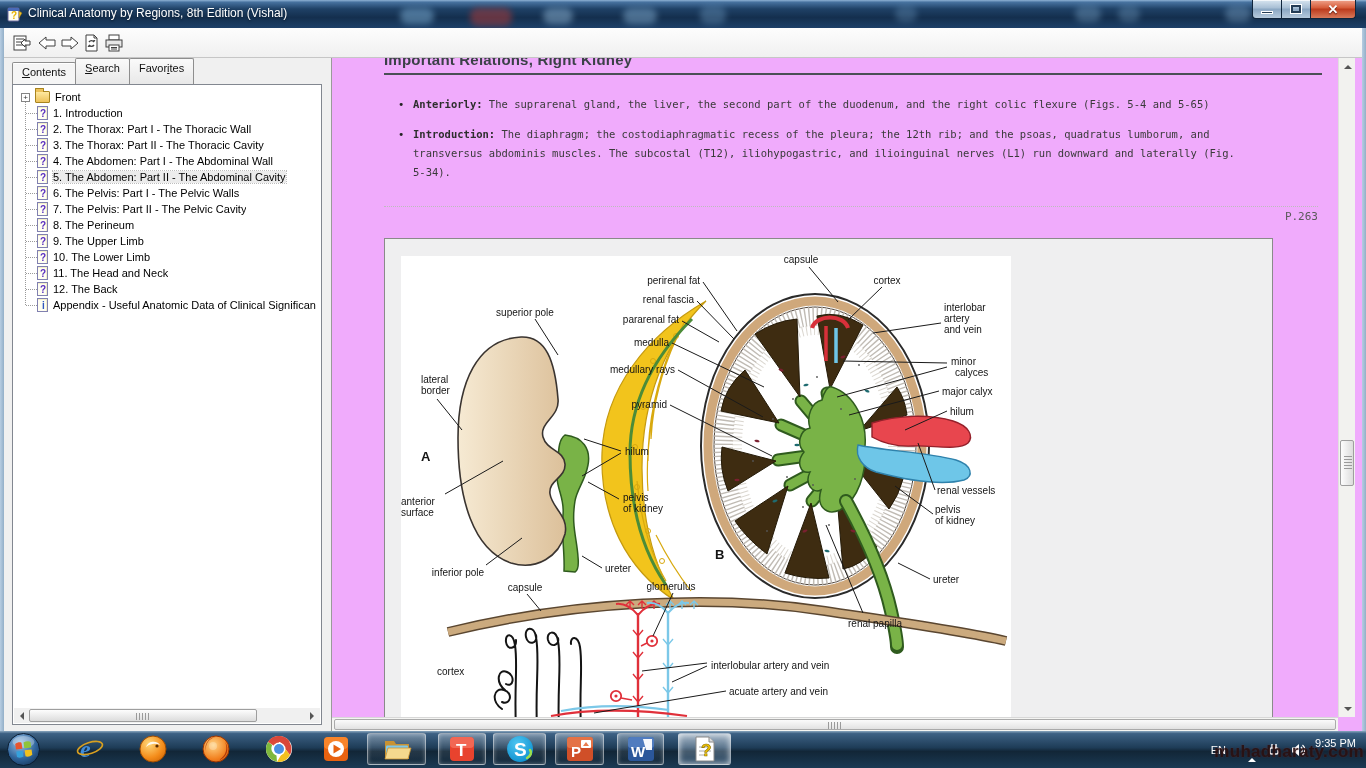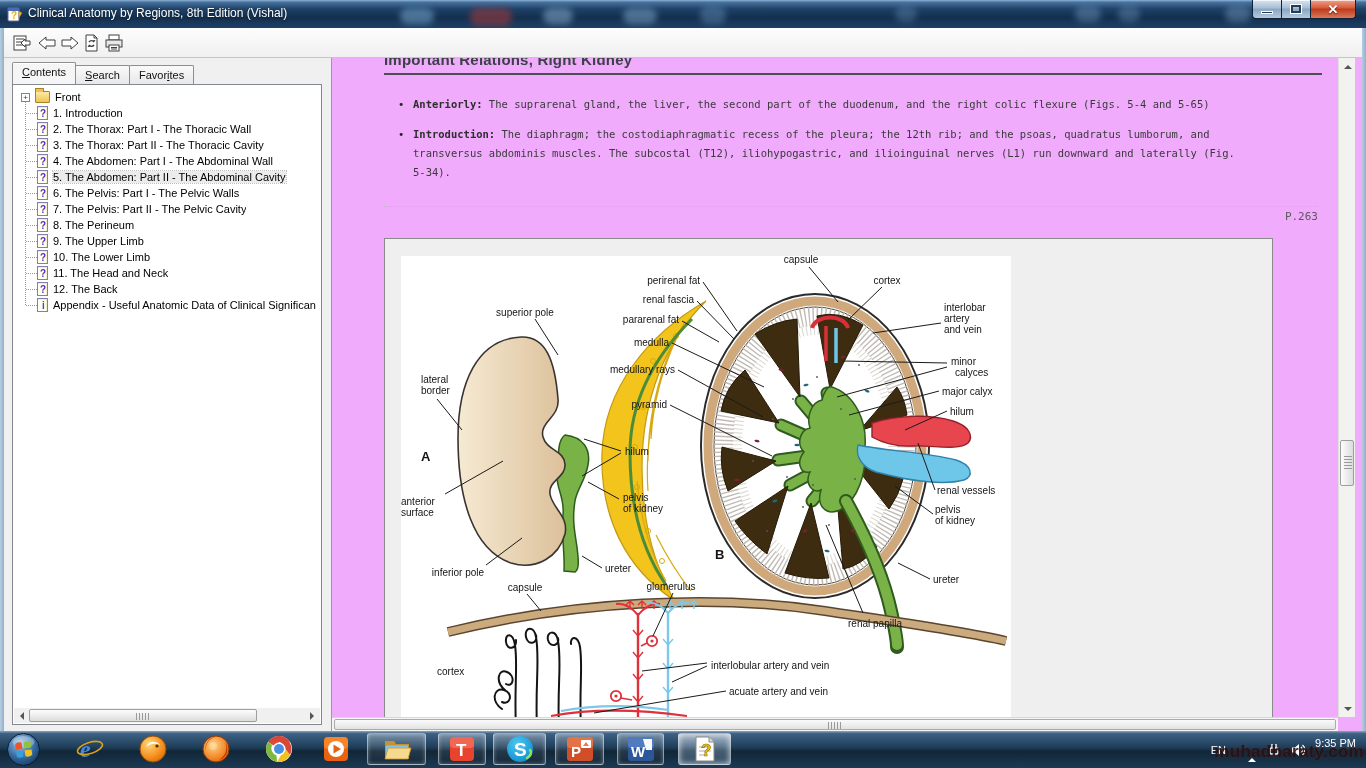--- a/index.html
+++ b/index.html
@@ -35,21 +35,21 @@
   .toolbar { position:absolute; left:4px; top:28px; width:1358px; height:30px;
     background:linear-gradient(180deg,#fdfdfd,#f0f0f0); border-bottom:1px solid #c6c6c6; }
   .tbtn { position:absolute; top:3px; width:24px; height:24px; display:flex; align-items:center;
     justify-content:center; border-radius:2px; }
 
   
   .sidebar { position:absolute; left:4px; top:58px; width:327px; height:673px; background:#f0f0f0; }
   .tabs { position:absolute; left:8px; top:4px; height:22px; display:flex; align-items:flex-end; }
   .tab { font-size:11px; color:#111; padding:3px 9px 3px 9px; border:1px solid #8e8e8e;
     border-bottom:none; border-radius:2px 2px 0 0; background:linear-gradient(#fafafa,#e8e8e8);
-    margin-right:-1px; height:19px; }
+    margin-right:-1px; height:26px; }
   .tab.active { background:#f5f5f5; height:22px; position:relative; z-index:2;
     box-shadow:inset 0 1px 0 #fff; }
   .tab .key { text-decoration:underline; }
   .treebox { position:absolute; left:8px; top:26px; width:310px; height:641px; background:#fff;
     border:1px solid #828790; overflow:hidden; }
   .tree { position:relative; padding-top:4px; font-size:11px; color:#000; }
   .vline { position:absolute; left:12px; top:12px; height:208px; border-left:1px dotted #9a9a9a; }
   .trow { height:16px; display:flex; align-items:center; padding-left:24px; position:relative;
     white-space:nowrap; }
   .trow .stub { position:absolute; left:13px; top:8px; width:11px; border-top:1px dotted #9a9a9a; }

